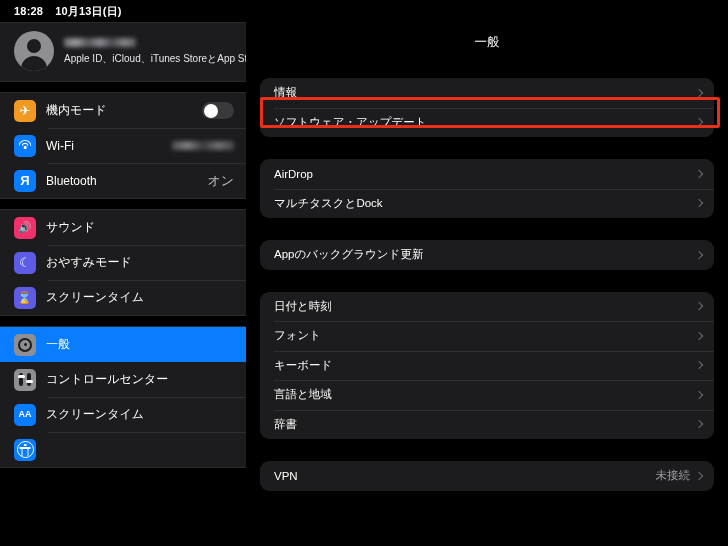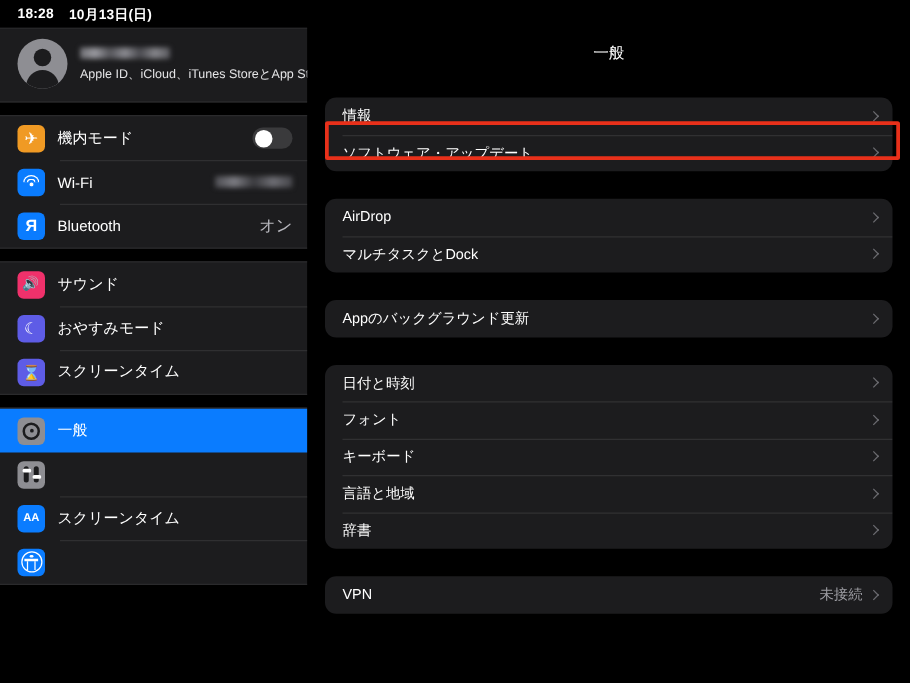--- a/index.html
+++ b/index.html
@@ -213,20 +213,21 @@
             </span>
           <span class="sb-label">一般</span>
         </div>
         <div class="sb-row">
           <span class="sb-ico g-cc">
               <span class="bar l"></span>
               <span class="bar r"></span>
               <span class="nub l"></span>
               <span class="nub r"></span>
             </span>
+          <span class="sb-label">コントロールセンター</span>
         </div>
         <div class="sb-row">
           <span class="sb-ico g-aa" style="background:#0a7cff"></span>
           <span class="sb-label">スクリーンタイム</span>
         </div>
         <div class="sb-row">
           <span class="sb-ico g-access">
               <span class="c"></span>
               <span class="man"></span>
               <span class="arms"></span>

